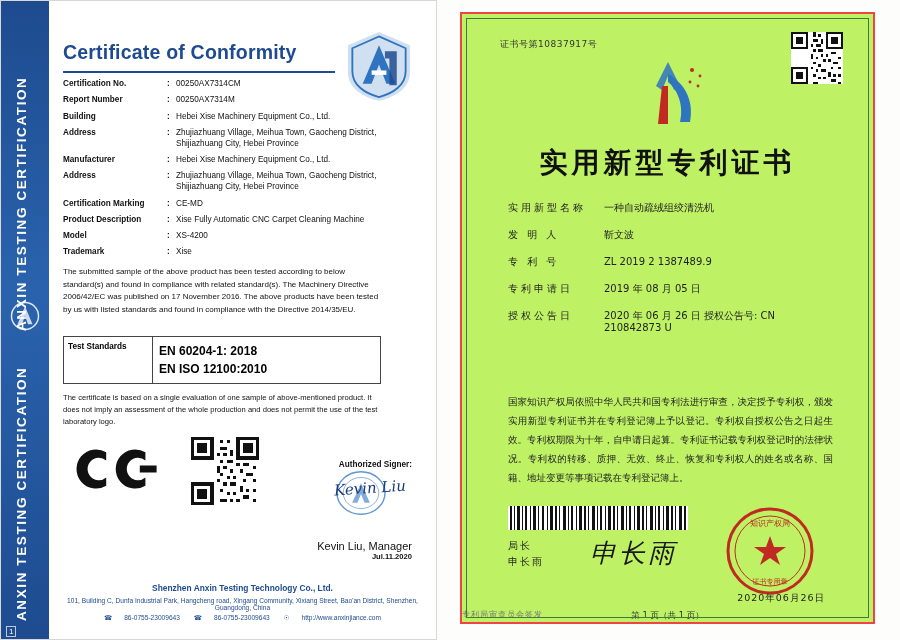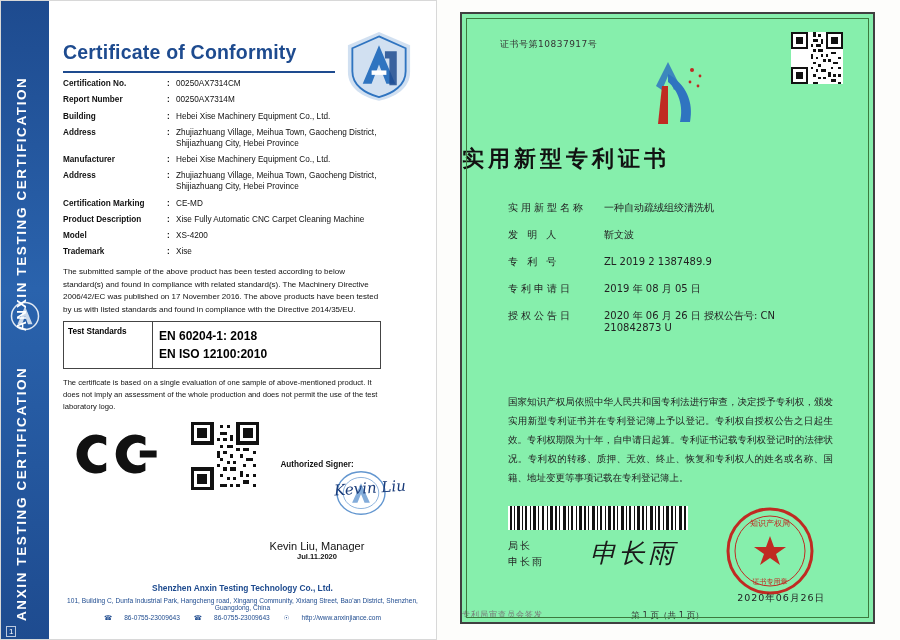--- a/index.html
+++ b/index.html
@@ -79,21 +79,21 @@
 
   .para{
     margin-top:9px;
     font-size:8px;
     line-height:1.55;
     color:#111;
     width:318px;
   }
 
   .std-box{
-    margin-top:5px;
+    margin-top:20px;
     display:flex;
     border:1px solid #444;
     width:318px;
     box-sizing:border-box;
   }
   .std-label{
     width:80px;flex:0 0 80px;
     padding:5px 4px;
     font-size:8.2px;font-weight:bold;
     border-right:1px solid #444;
@@ -104,21 +104,21 @@
 
   .para2{
     margin-top:8px;font-size:7.6px;line-height:1.55;color:#111;width:318px;
   }
 
   .ce-row{position:relative;margin-top:10px;height:78px;}
   .ce-mark{position:absolute;left:4px;top:4px;width:112px;height:56px;}
   .qr{position:absolute;left:128px;top:0;width:68px;height:68px;}
 
   .signer{
-    position:absolute;right:24px;bottom:78px;width:190px;text-align:center;
+    position:absolute;right:24px;bottom:78px;width:190px;text-align:right;
   }
   .signer-label{font-size:8.2px;font-weight:bold;color:#111;display:inline-block;}
   .sign-img{position:relative;height:40px;margin-top:2px;}
   .sign-script{
     position:absolute;right:6px;top:6px;
     font-family:"DejaVu Serif", serif;
     font-style:italic;
     font-size:15px;color:#1a3c7a;
     transform:rotate(-4deg);
   }
@@ -140,40 +140,40 @@
 
   
   .patent{
     position:absolute;left:437px;top:0;width:463px;height:640px;
     background:#fdfdfb;
     box-sizing:border-box;
     overflow:hidden;
   }
   .patent-inner{
     position:absolute;left:23px;top:12px;width:415px;height:612px;
-    border:2px solid #404040;
-    background:#86efac;
+    border:2px solid #ef4444;
+    background:#bef264;
     box-sizing:border-box;
   }
   .patent-inner:after{
     content:"";position:absolute;left:4px;top:4px;right:4px;bottom:4px;
     border:1px solid #3c7a3e;pointer-events:none;
   }
   .p-num{
     position:absolute;left:38px;top:24px;
     font-size:9px;color:#333;letter-spacing:.5px;
     font-family:"DejaVu Sans", sans-serif;
   }
   .p-qr{
     position:absolute;right:30px;top:18px;width:52px;height:52px;
   }
   .p-emblem{position:absolute;left:50%;top:42px;margin-left:-46px;width:92px;height:78px;}
   .p-title{
-    position:absolute;left:0;right:0;top:130px;text-align:left;
-    font-size:22px;font-weight:bold;color:#111;letter-spacing:4px;
+    position:absolute;left:0;right:0;top:130px;text-align:center;
+    font-size:28px;font-weight:bold;color:#111;letter-spacing:4px;
     font-family:Liberation Sans, sans-serif;
   }
   .p-fields{
     position:absolute;left:46px;top:188px;right:40px;
     font-size:10px;color:#222;line-height:1.2;
     font-family:"DejaVu Sans", sans-serif;
   }
   .p-row{display:flex;margin-bottom:15px;}
   .p-label{width:96px;flex:0 0 96px;letter-spacing:3px;}
   .p-val{flex:1;}

